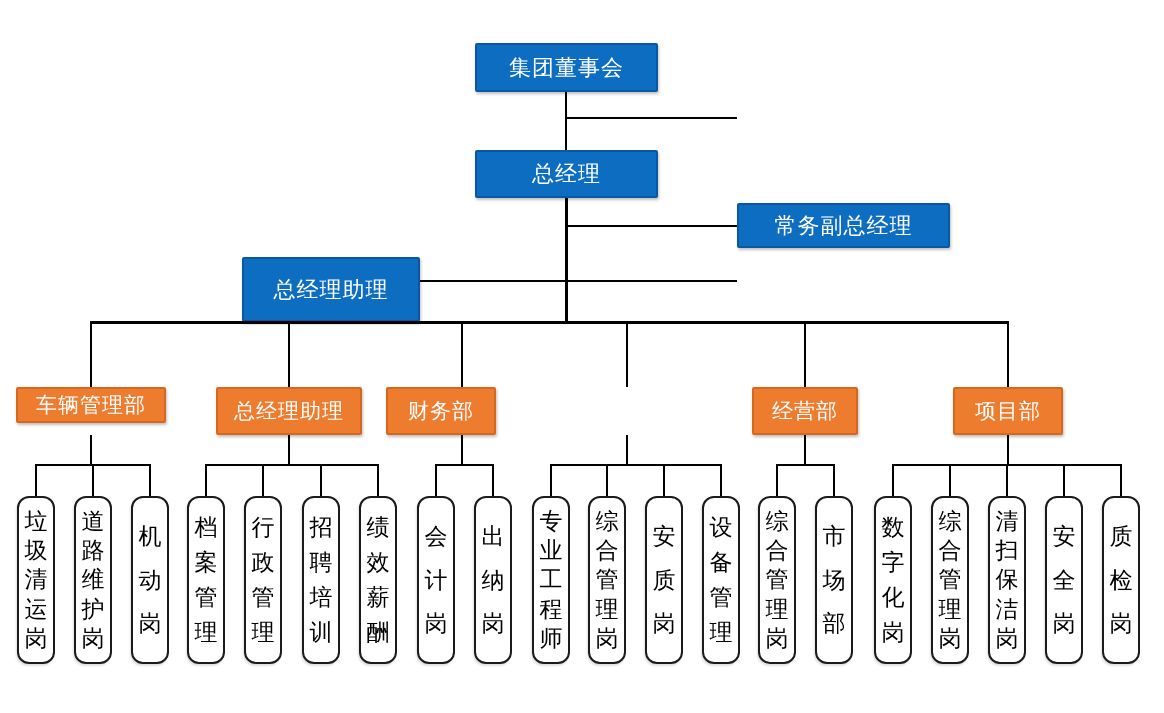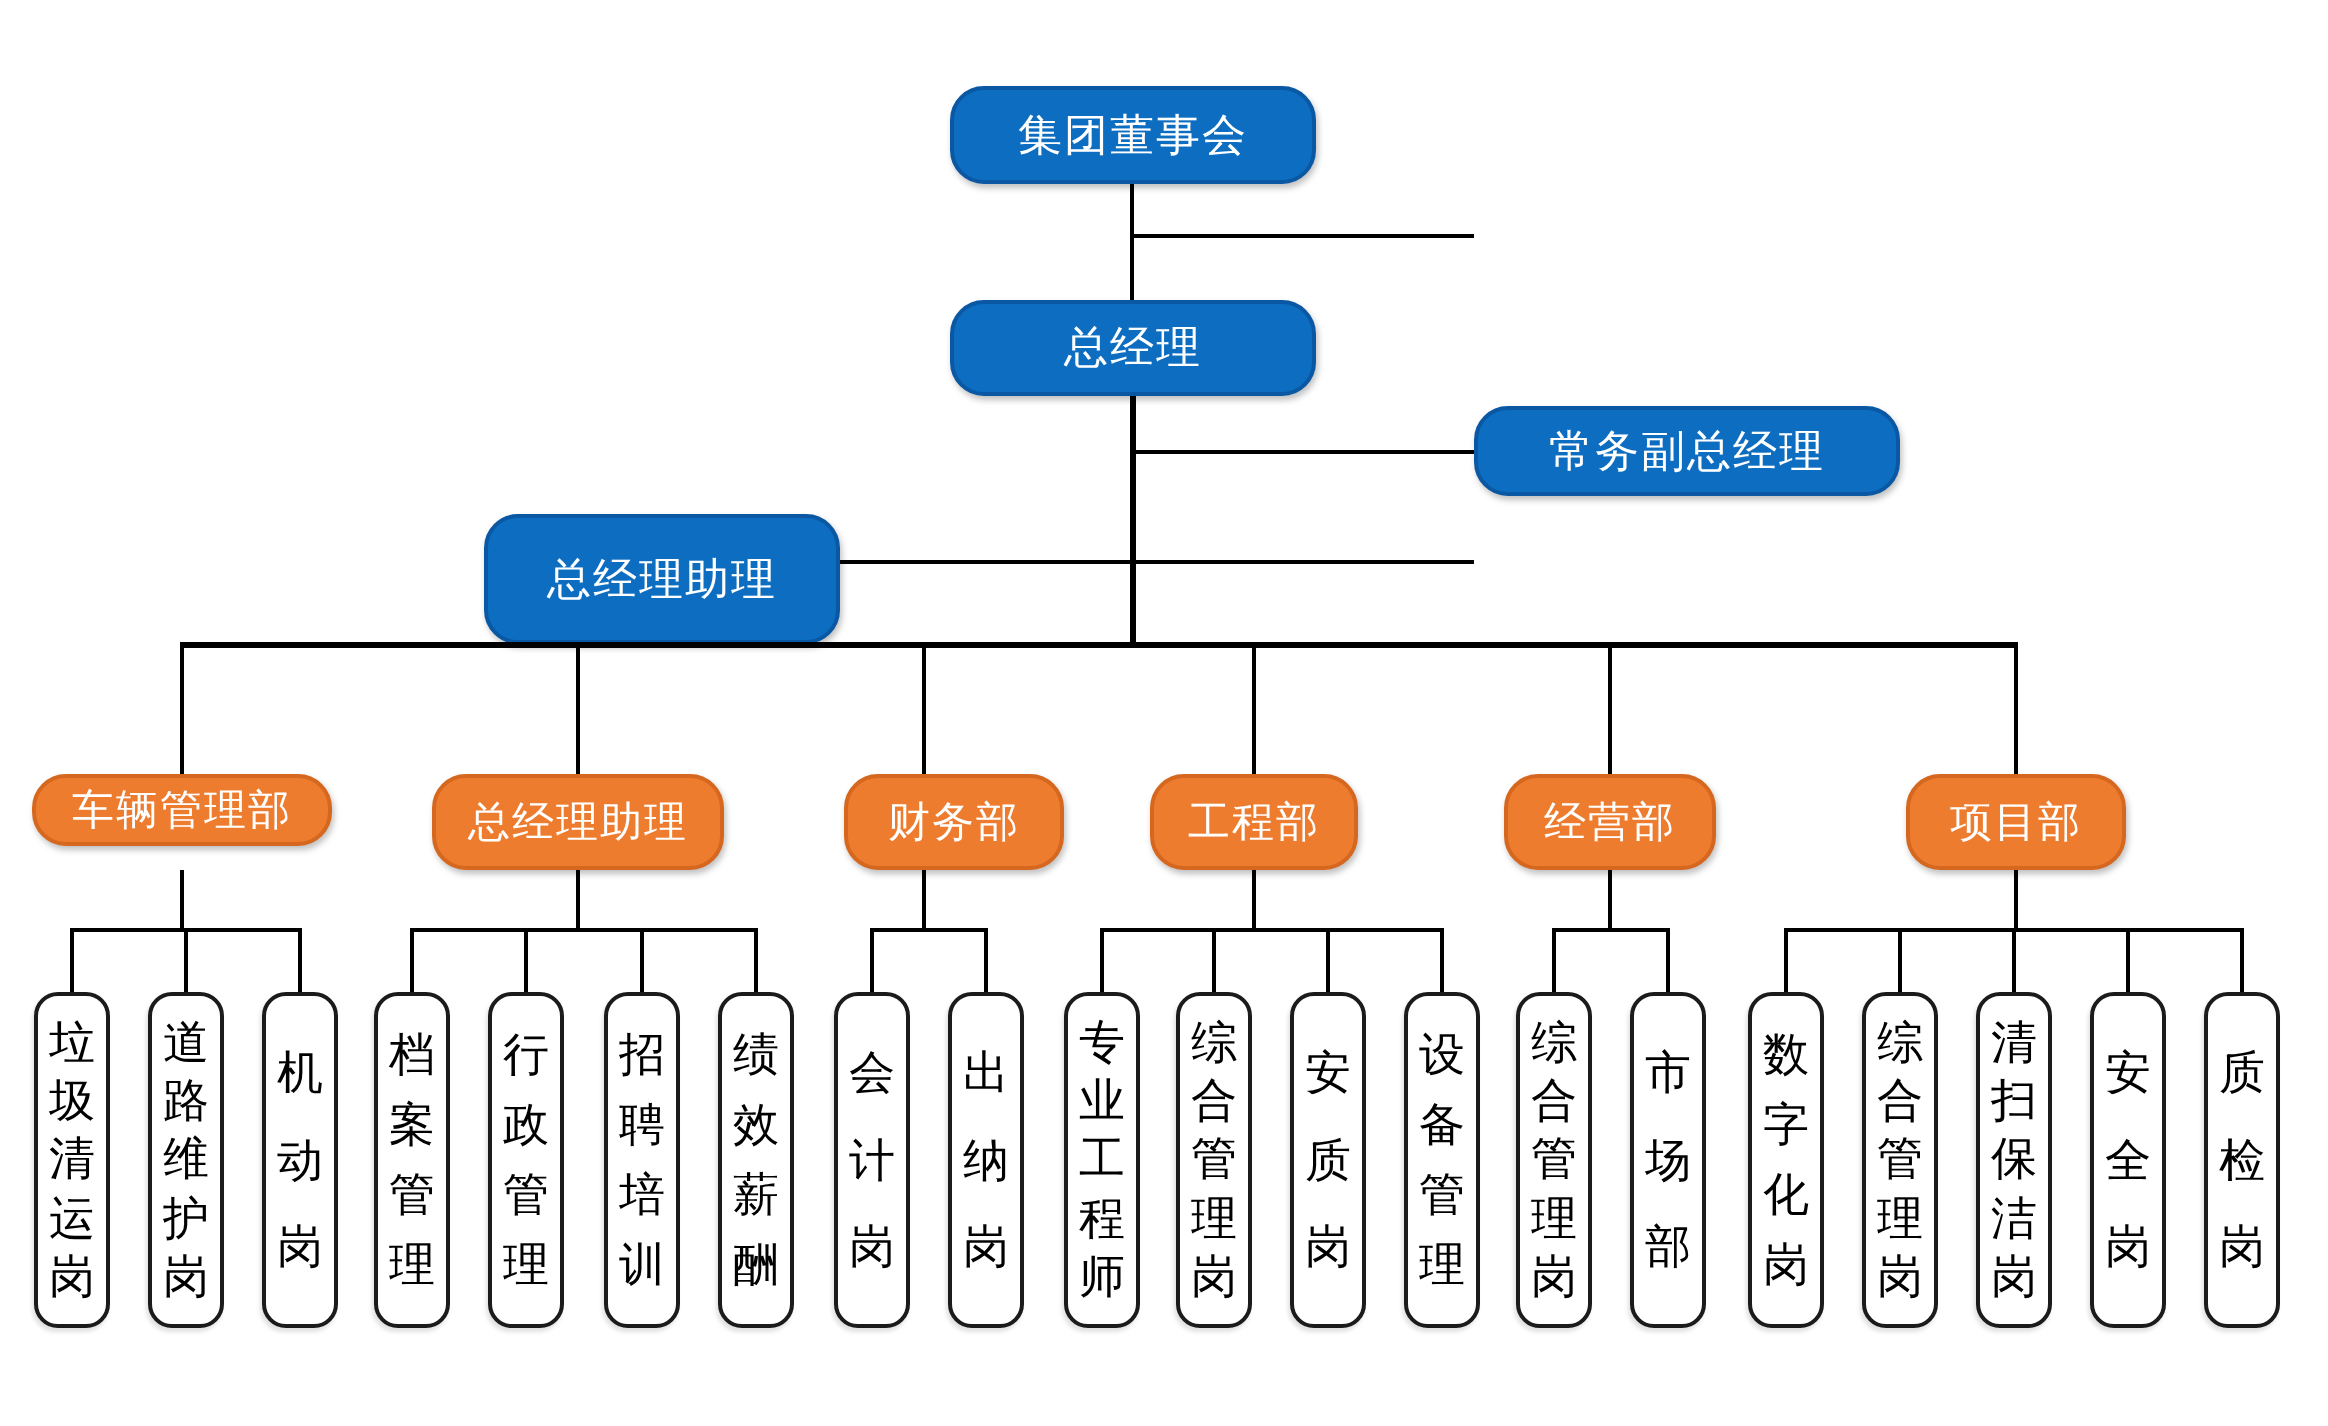--- a/index.html
+++ b/index.html
@@ -1,20 +1,20 @@
 <!DOCTYPE html>
 <html><head>
 <meta charset="utf-8">
 <style>
   html,body{margin:0;padding:0;background:#ffffff;}
   body{font-family:"Liberation Sans","DejaVu Sans",sans-serif;}
   #canvas{position:relative;width:1164px;height:713px;background:#ffffff;overflow:hidden;}
 
   .box{position:absolute;display:flex;align-items:center;justify-content:center;
-       box-sizing:border-box;border-radius:17px;color:#ffffff;
+       box-sizing:border-box;border-radius:2px;color:#ffffff;
        box-shadow:1px 2px 3px rgba(0,0,0,0.25);letter-spacing:1px;}
   .blue{background:#0d6ec1;border:2px solid #0a58a3;font-size:22px;}
   .orange{background:#ee7c2f;border:2px solid #d5671f;font-size:21px;}
 
   
   .b-board        {left:475px;top:43px; width:183px;height:49px;}
   .b-supervisory  {left:737px;top:93px; width:183px;height:50px;}
   .b-gm           {left:475px;top:150px;width:183px;height:48px;}
   .b-deputy-exec  {left:737px;top:203px;width:213px;height:45px;}
   .b-deputy-proj  {left:737px;top:257px;width:185px;height:45px;}
@@ -104,37 +104,36 @@
       <span>训</span>
     </div>
     <div class="line" style="left: 377px; top: 464px; width: 2px; height: 32px;"></div>
     <div class="card" style="left: 359px;">
       <span>绩</span>
       <span>效</span>
       <span>薪</span>
       <span>酬</span>
     </div>
     <div class="line" style="left: 461px; top: 322px; width: 2px; height: 65px;"></div>
-    <div class="box orange" style="left: 422px; top: 387px; width: 110px; height: 48px;">财务部</div>
+    <div class="box orange" style="left: 386px; top: 387px; width: 110px; height: 48px;">财务部</div>
     <div class="line" style="left: 461px; top: 435px; width: 2px; height: 29px;"></div>
     <div class="line" style="left: 435px; top: 464px; width: 59px; height: 2px;"></div>
     <div class="line" style="left: 435px; top: 464px; width: 2px; height: 32px;"></div>
     <div class="card" style="left: 417px;">
       <span>会</span>
       <span>计</span>
       <span>岗</span>
     </div>
     <div class="line" style="left: 492px; top: 464px; width: 2px; height: 32px;"></div>
     <div class="card" style="left: 474px;">
       <span>出</span>
       <span>纳</span>
       <span>岗</span>
     </div>
     <div class="line" style="left: 626px; top: 322px; width: 2px; height: 65px;"></div>
-    <div class="box orange" style="left: 575px; top: 387px; width: 104px; height: 48px;">工程部</div>
     <div class="line" style="left: 626px; top: 435px; width: 2px; height: 29px;"></div>
     <div class="line" style="left: 550px; top: 464px; width: 172px; height: 2px;"></div>
     <div class="line" style="left: 550px; top: 464px; width: 2px; height: 32px;"></div>
     <div class="card" style="left: 532px;">
       <span>专</span>
       <span>业</span>
       <span>工</span>
       <span>程</span>
       <span>师</span>
     </div>

